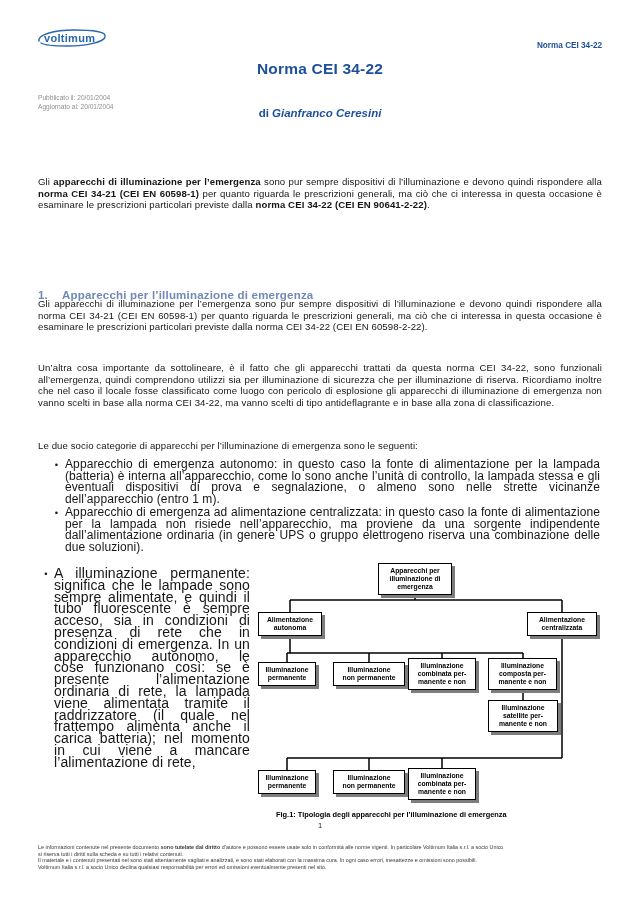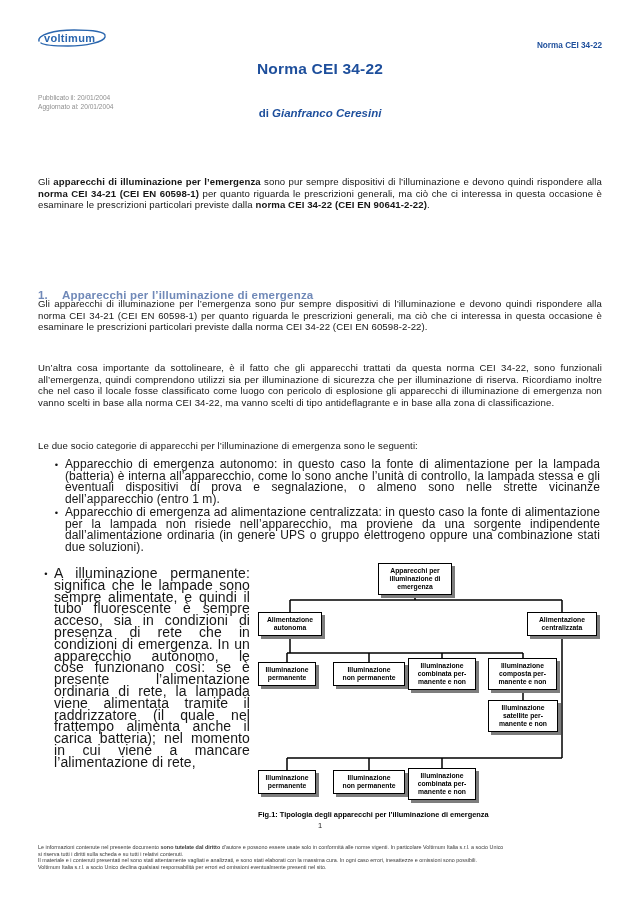--- a/index.html
+++ b/index.html
@@ -33,21 +33,21 @@
   .leftcol .bullet-dot{width:16px;flex:0 0 16px;font-size:9.4px;line-height:11.8px;}
   .leftcol .bullet-text{font-size:14px;line-height:11.8px;}
   
   .diagram{left:255px;top:558px;width:347px;height:250px;}
   .diagram svg{position:absolute;left:0;top:0;z-index:0;}
   .fnode{
     position:absolute;z-index:1;background:#fff;border:1.3px solid #000;
     box-shadow:3px 3px 0 #7d7d7d;font-weight:bold;font-size:6.8px;line-height:8px;
     text-align:center;padding:3px 1px;box-sizing:border-box;color:#000;
   }
-  .fig-caption{left:258px;top:810px;width:330px;font-size:7.4px;font-weight:bold;color:#000;}
+  .fig-caption{left:276px;top:810px;width:330px;font-size:7.4px;font-weight:bold;color:#000;}
   .page-num{left:0;top:821px;width:640px;text-align:center;font-size:7.5px;color:#222;}
   
   .footer{left:38px;top:844px;width:580px;font-size:5.4px;line-height:6.6px;color:#3a3a3a;}
   .footer div{white-space:nowrap;overflow:hidden;}
 </style>
 </head>
 <body>
 
 <div>
 
@@ -80,21 +80,21 @@
   <div class="abs para p2">Un’altra cosa importante da sottolineare, è il fatto che gli apparecchi trattati da questa norma CEI 34-22, sono funzionali all’emergenza, quindi comprendono utilizzi sia per illuminazione di sicurezza che per illuminazione di riserva. Ricordiamo inoltre che nel caso il locale fosse classificato come luogo con pericolo di esplosione gli apparecchi di illuminazione di emergenza non vanno scelti in base alla norma CEI 34-22, ma vanno scelti di tipo antideflagrante e in base alla zona di classificazione.</div>
   <div class="abs para lead">Le due socio categorie di apparecchi per l’illuminazione di emergenza sono le seguenti:</div>
 
   <div class="abs blist">
     <div class="bullet-row">
       <span class="bullet-dot">•</span>
       <div class="bullet-text">Apparecchio di emergenza autonomo: in questo caso la fonte di alimentazione per la lampada (batteria) è interna all’apparecchio, come lo sono anche l’unità di controllo, la lampada stessa e gli eventuali dispositivi di prova e segnalazione, o almeno sono nelle strette vicinanze dell’apparecchio (entro 1 m).</div>
     </div>
     <div class="bullet-row">
       <span class="bullet-dot">•</span>
-      <div class="bullet-text">Apparecchio di emergenza ad alimentazione centralizzata: in questo caso la fonte di alimentazione per la lampada non risiede nell’apparecchio, ma proviene da una sorgente indipendente dall’alimentazione ordinaria (in genere UPS o gruppo elettrogeno oppure una combinazione stati due soluzioni).</div>
+      <div class="bullet-text">Apparecchio di emergenza ad alimentazione centralizzata: in questo caso la fonte di alimentazione per la lampada non risiede nell’apparecchio, ma proviene da una sorgente indipendente dall’alimentazione ordinaria (in genere UPS o gruppo elettrogeno riserva una combinazione delle due soluzioni).</div>
     </div>
   </div>
 
   <div class="abs leftcol">
     <div class="bullet-row">
       <span class="bullet-dot">•</span>
       <div class="bullet-text">A illuminazione permanente: significa che le lampade sono sempre alimentate, e quindi il tubo fluorescente è sempre acceso, sia in condizioni di presenza di rete che in condizioni di emergenza. In un apparecchio autonomo, le cose funzionano così: se è presente l’alimentazione ordinaria di rete, la lampada viene alimentata tramite il raddrizzatore (il quale nel frattempo alimenta anche il carica batteria); nel momento in cui viene a mancare l’alimentazione di rete,</div>
     </div>
   </div>
 

